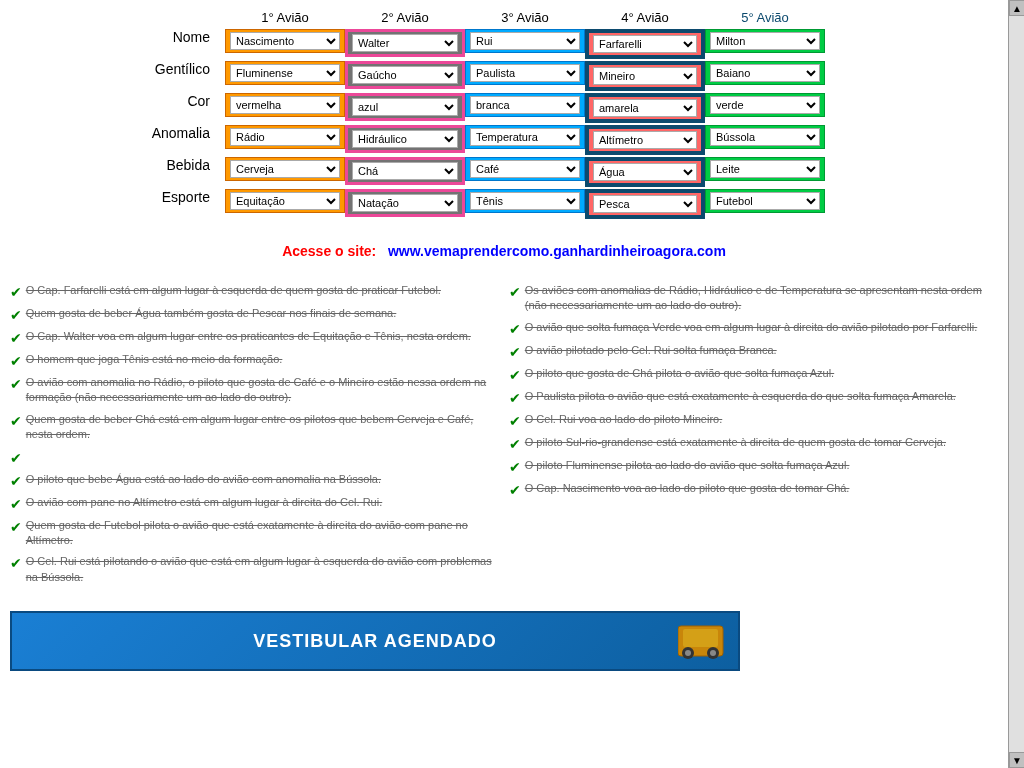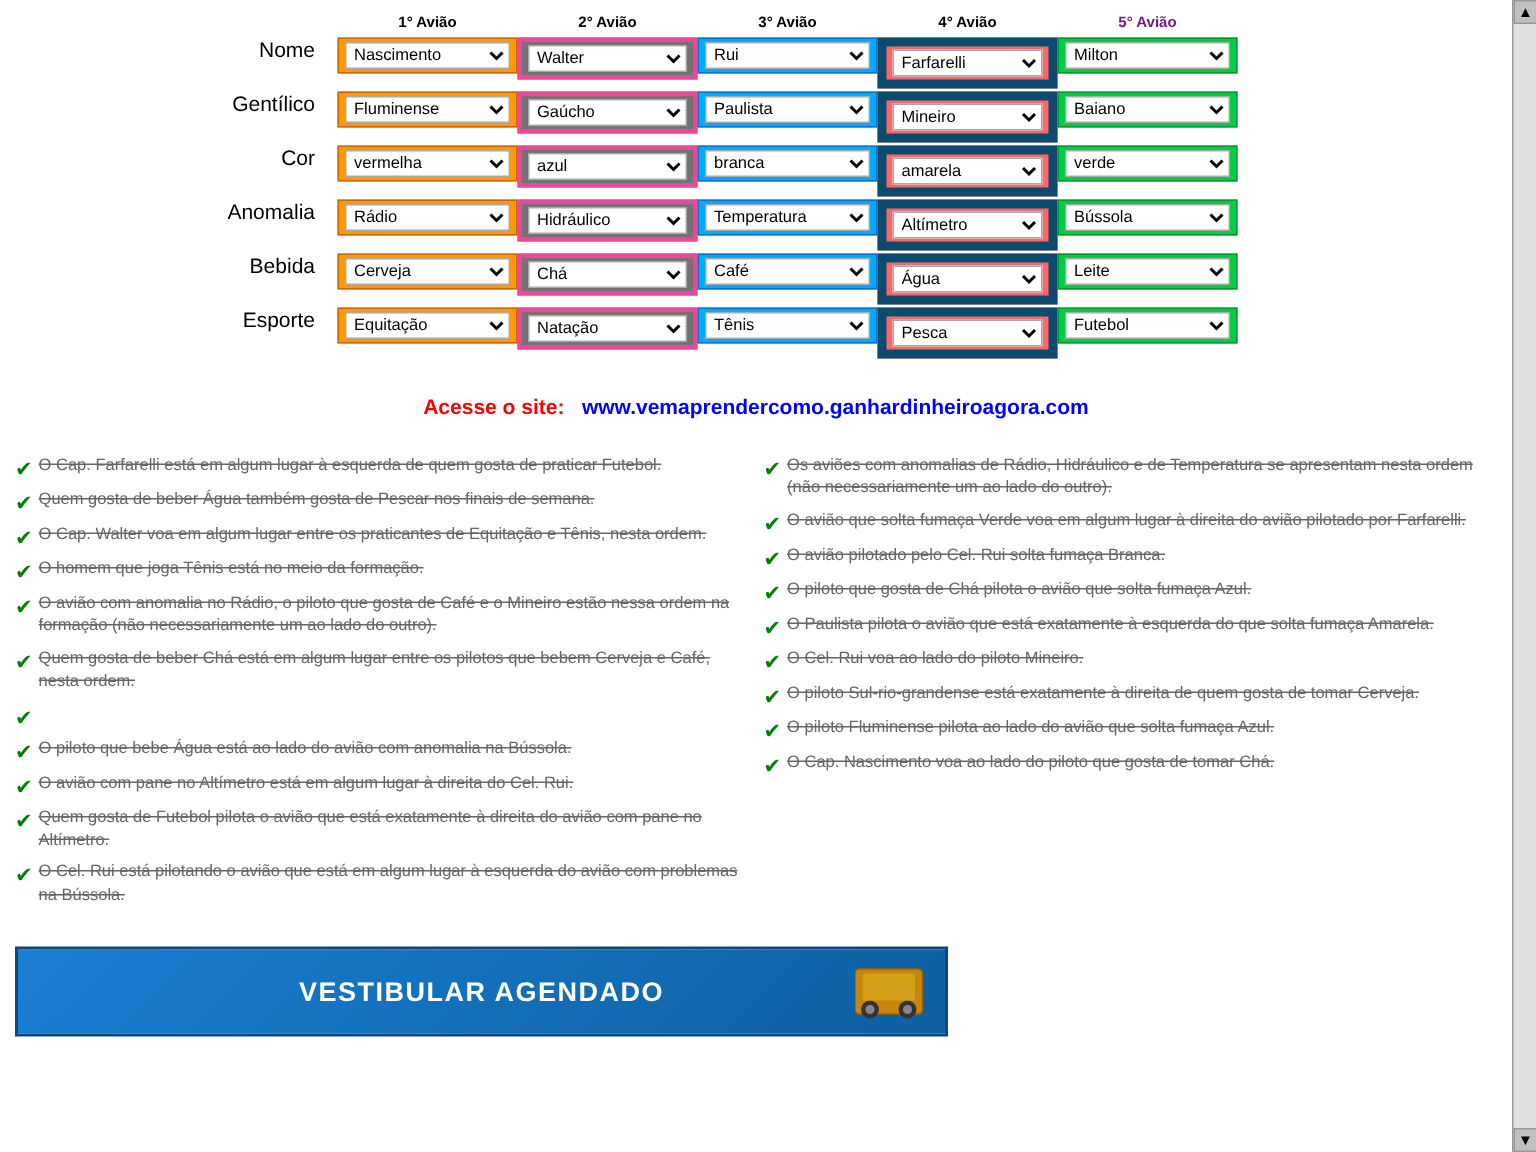--- a/index.html
+++ b/index.html
@@ -7,38 +7,38 @@
     
     .scrollbar-right {
       position: fixed; right: 0; top: 0; width: 16px; height: 100%; background: #e0e0e0; border-left: 1px solid #999;
     }
     .scrollbar-btn { width: 16px; height: 16px; background: #c0c0c0; border: 1px solid #999; cursor: pointer; text-align: center; line-height: 16px; font-size: 10px; }
 
     .main-container { width: 1008px; padding: 10px; }
 
     
     .table-header { display: flex; margin-bottom: 4px; margin-left: 215px; }
-    .aviao-header { text-align: center; font-weight: bold; font-size: 10px; }
+    .aviao-header { text-align: center; font-weight: normal; font-size: 13px; }
     .aviao-1 { width: 120px; color: #000; }
     .aviao-2 { width: 120px; color: #000; }
     .aviao-3 { width: 120px; color: #000; }
     .aviao-4 { width: 120px; color: #000; }
-    .aviao-5 { width: 120px; color: #701a75; }
+    .aviao-5 { width: 120px; color: #0c4a6e; }
 
     
     .row-container { display: flex; align-items: flex-start; margin-bottom: 2px; }
     .row-label { width: 215px; text-align: right; padding-right: 15px; font-size: 14px; font-weight: normal; color: #000; }
     
     .cell { width: 120px; padding: 2px 4px; }
     
     
     .col-1 { background-color: #ff9900; border: 1px solid #cc6600; }
     .col-2 { background-color: #737373; border: 3px solid #ec4899; }
     .col-3 { background-color: #00aaff; border: 1px solid #0077cc; }
-    .col-4 { background-color: #ff6666; border: 6px solid #0c4a6e; }
+    .col-4 { background-color: #ff6666; border: 4px solid #0c4a6e; }
     .col-5 { background-color: #00cc44; border: 1px solid #009933; }
 
     select { width: 100%; font-size: 11px; padding: 1px; border: 1px solid #aaa; background: #fff; }
 
     
     .promo-bar { text-align: center; margin: 24px 0; font-size: 14px; font-weight: bold; }
     .promo-bar span.acesse { color: #ff0000; }
     .promo-bar span.url { color: #0000ff; }
 
     
@@ -53,21 +53,21 @@
     
     .bottom-banner { 
       margin-top: 20px;
       background: linear-gradient(135deg, #1a7fd4 0%, #0d5fa0 100%);
       height: 60px;
       display: flex;
       align-items: center;
       justify-content: center;
       border: 2px solid #0a4a80;
       position: relative;
-      width: 622px;
+      width: 730px;
     }
     .banner-text { color: #fff; font-size: 18px; font-weight: bold; letter-spacing: 1px; }
     .banner-icon { position: absolute; right: 10px; bottom: 5px; }
   </style>
 </head>
 <body>
 
 <div class="main-container">
 
   <div class="table-header">

